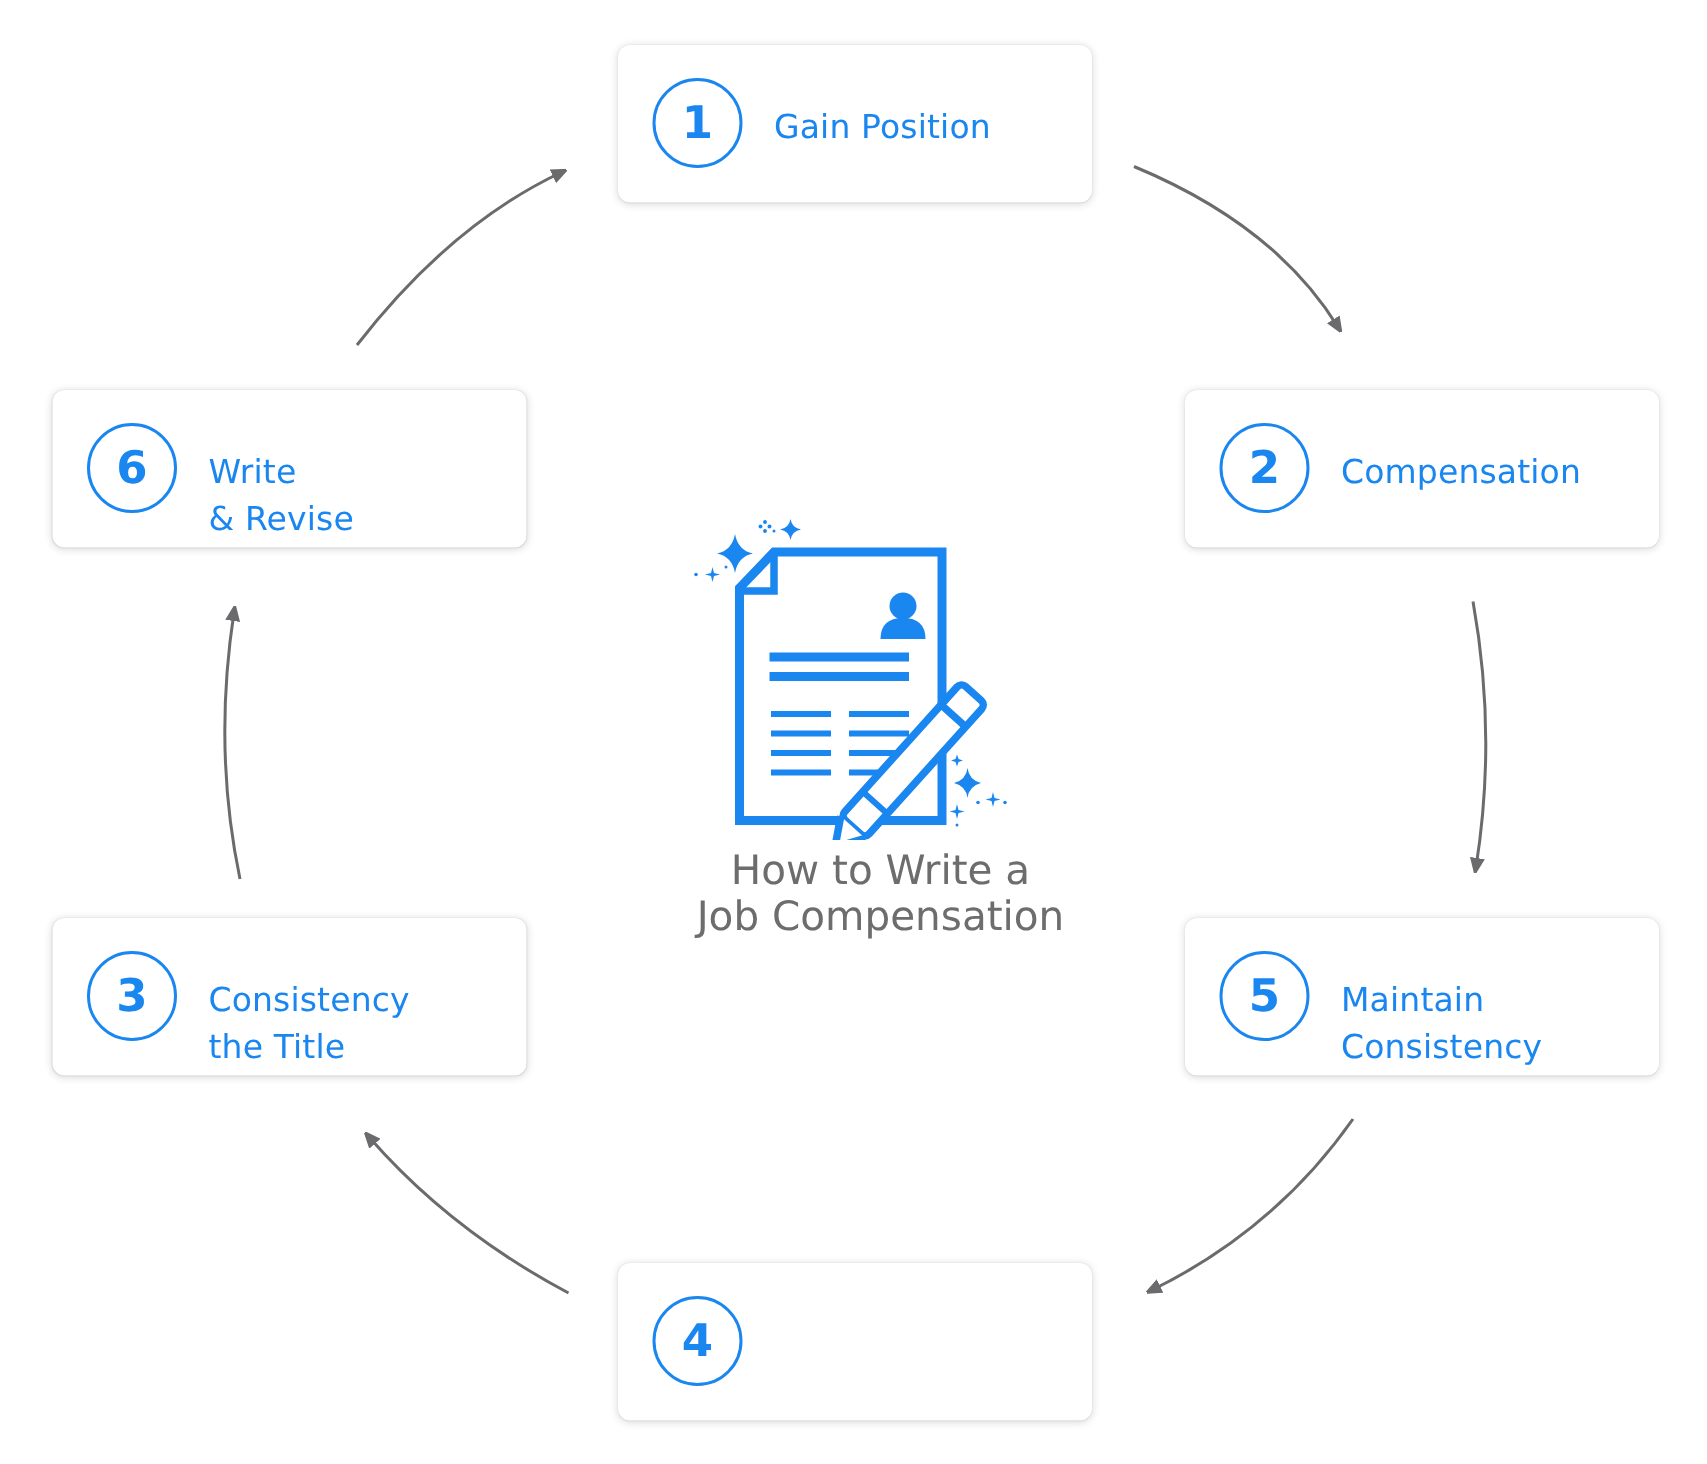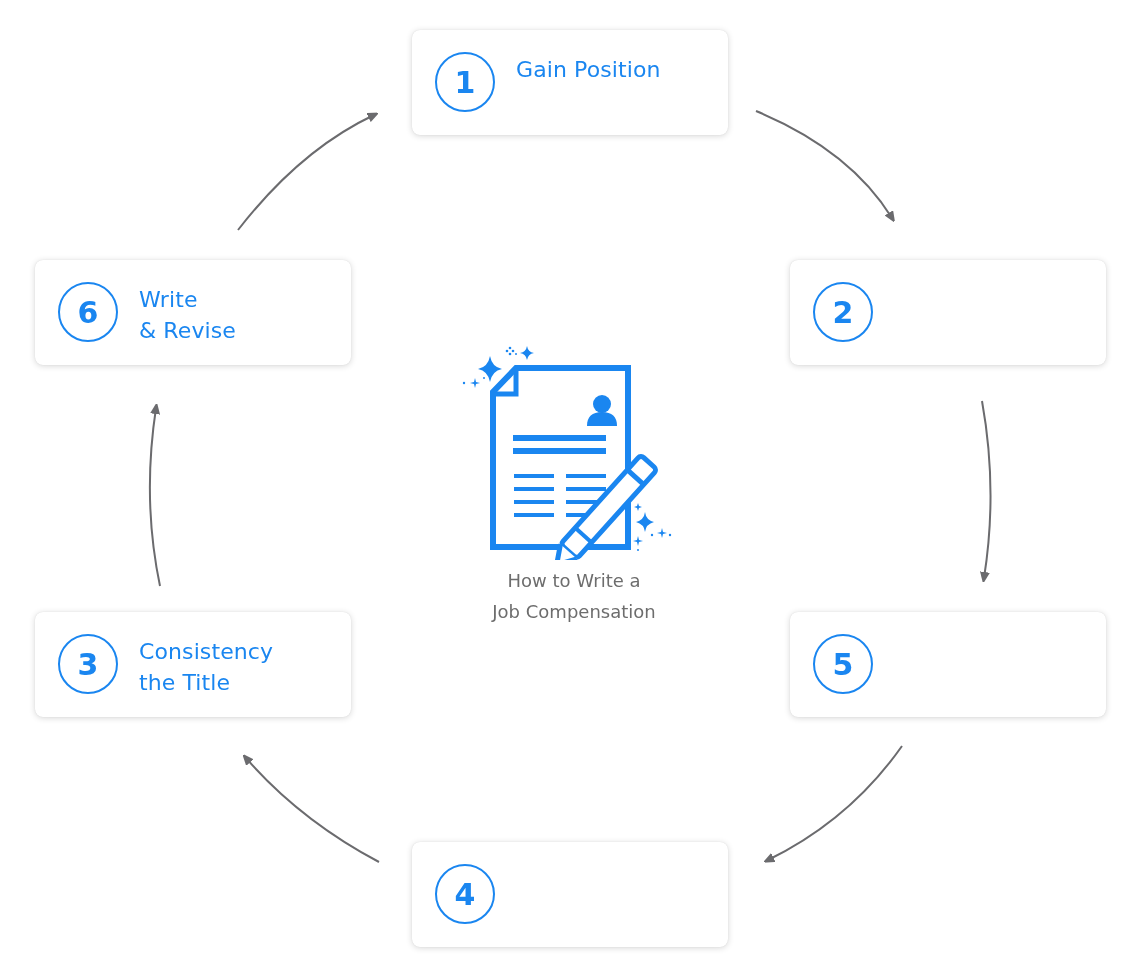--- a/index.html
+++ b/index.html
@@ -11,30 +11,30 @@
       box-shadow: 0 1px 6px rgba(0,0,0,0.16), 0 0 1px rgba(0,0,0,0.12);
       display: flex; align-items: center;
     }
     .num {
       position: absolute; left: 23px; top: 22px; width: 60px; height: 60px;
       box-sizing: border-box; border: 2px solid #1a86f0; border-radius: 50%;
       color: #1a86f0; font-weight: bold; font-size: 30px;
       display: flex; align-items: center; justify-content: center;
     }
     .label {
-      position: absolute; left: 104px; top: 24px; color: #1a86f0;
+      position: absolute; left: 104px; top: 40px; color: #1a86f0;
       font-size: 22px; line-height: 31px; font-weight: 500; white-space: nowrap;
       letter-spacing: 0.1px;
     }
     .label span { display: block; }
     #arrows { position: absolute; left: 0; top: 0; }
     #center-icon { position: absolute; left: 450px; top: 340px; }
     .center-title {
-      position: absolute; left: 424px; top: 565px; width: 300px;
-      text-align: center; color: #6d6d6d; font-size: 18px; line-height: 31px;
+      position: absolute; left: 437px; top: 565px; width: 300px;
+      text-align: center; color: #6d6d6d; font-size: 27px; line-height: 31px;
     }
     .center-title span { display: block; }
   </style>
 </head>
 <body>
 
 <svg id="arrows" width="1138" height="976">
   <defs>
     <marker id="ah" markerWidth="10" markerHeight="10" refX="6" refY="5" orient="auto" markerUnits="userSpaceOnUse">
       <path d="M0,0 L12,5 L0,10 Z" fill="#6b6b6e"></path>
@@ -53,20 +53,21 @@
 <div class="step" style="left:412px; top:30px;">
   <div class="num">1</div>
   <div class="label">
     <span>Gain Position</span>
   </div>
 </div>
 
 <div class="step" style="left:790px; top:260px;">
   <div class="num">2</div>
   <div class="label">
+    <span>Compensation</span>
   </div>
 </div>
 
 <div class="step" style="left:35px; top:260px;">
   <div class="num">6</div>
   <div class="label">
     <span>Write</span>
     <span>&amp; Revise</span>
   </div>
 </div>
@@ -74,20 +75,24 @@
 <div class="step" style="left:35px; top:612px;">
   <div class="num">3</div>
   <div class="label">
     <span>Consistency</span>
     <span>the Title</span>
   </div>
 </div>
 
 <div class="step" style="left:790px; top:612px;">
   <div class="num">5</div>
+  <div class="label">
+    <span>Maintain</span>
+    <span>Consistency</span>
+  </div>
 </div>
 
 <div class="step" style="left:412px; top:842px;">
   <div class="num">4</div>
 </div>
 
 <svg id="center-icon" width="230" height="220" viewBox="0 0 230 220">
   <g fill="#1a86f0">
 
     <path d="M40,16 Q42,27 52,29 Q42,31 40,42 Q38,31 28,29 Q38,27 40,16 Z"></path>

